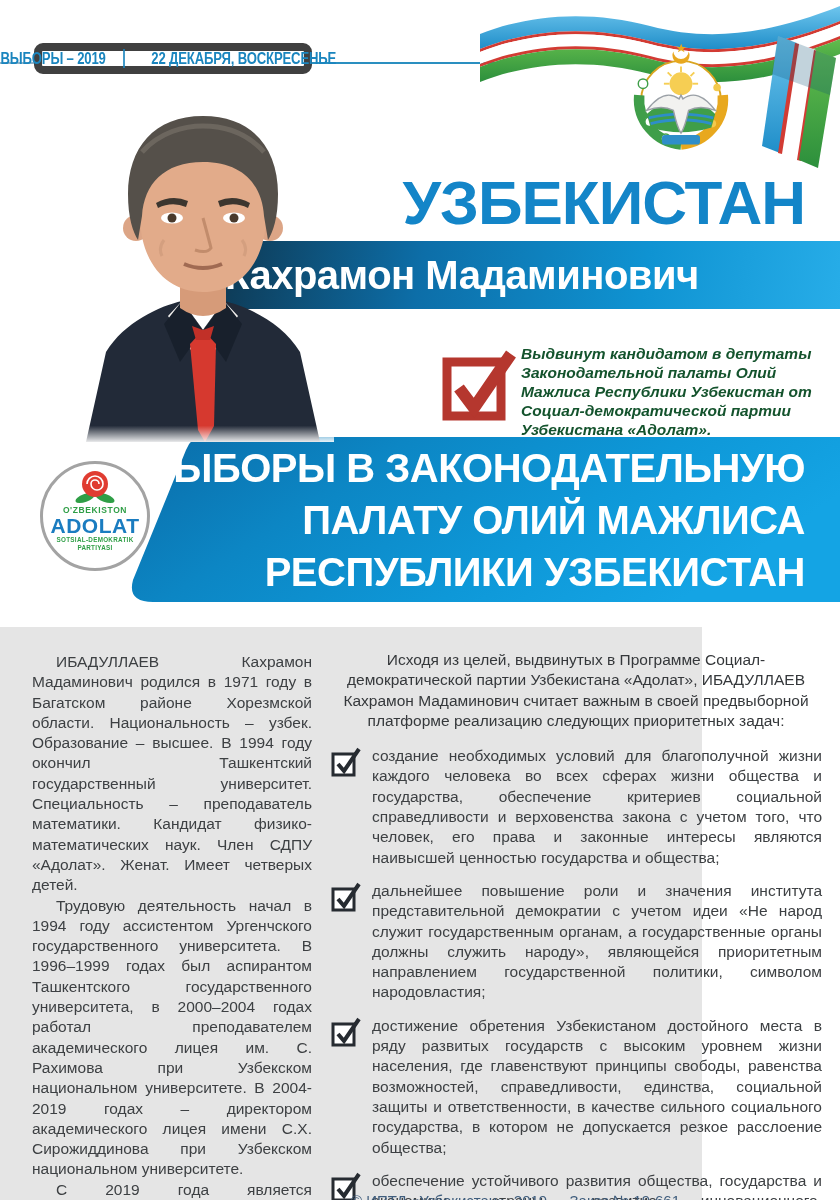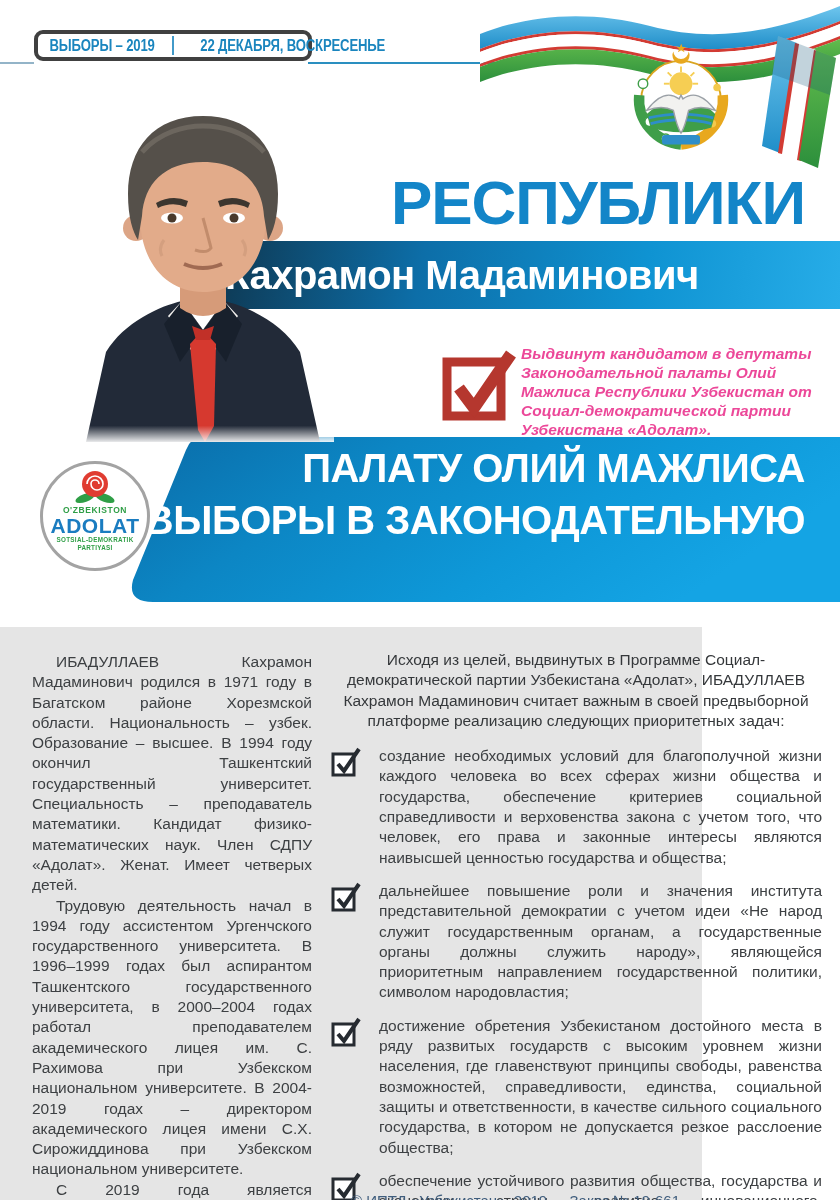--- a/index.html
+++ b/index.html
@@ -3,23 +3,23 @@
 <meta charset="utf-8">
 <style>
   html,body{margin:0;padding:0;}
   body{font-family:"Liberation Sans", sans-serif; background:#888;}
   .page{position:relative;width:840px;height:1200px;background:#ffffff;overflow:hidden;margin:0 auto;}
 
   
   .rule{position:absolute;height:2px;}
   .rule-left{left:0;top:62px;width:34px;background:#93b4c8;}
   .rule-right{left:308px;top:62px;width:214px;background:#2a8fc0;}
-  .badge{position:absolute;left:34px;top:30px;width:278px;height:31px;background:#fff;
-         border:4px solid #404040;border-radius:9px;display:flex;align-items:center;
-         box-sizing:border-box;z-index:5;}
+  .badge{position:absolute;left:34px;top:43px;width:278px;height:31px;background:#fff;
+         border:8px solid #404040;border-radius:9px;display:flex;align-items:center;
+         justify-content:center;box-sizing:border-box;z-index:5;}
   .badge span{color:#1a85be;font-weight:bold;font-size:16px;white-space:nowrap;
               transform:scaleX(.82);letter-spacing:-.2px;}
   .badge .sep{width:2px;height:19px;background:#1a85be;margin:0 6px;flex:0 0 auto;}
 
   
   .ribbon{position:absolute;right:0;top:0;width:360px;height:170px;}
   .emblem{position:absolute;left:624px;top:40px;width:114px;height:114px;z-index:3;}
 
   
   .portrait{position:absolute;left:72px;top:100px;width:262px;height:342px;z-index:4;}
@@ -27,21 +27,21 @@
   
   .surname{position:absolute;right:35px;top:167px;font-size:62px;font-weight:bold;
            color:#1385c8;letter-spacing:-1px;z-index:2;}
   .name-band{position:absolute;left:225px;top:241px;width:615px;height:68px;border-radius:10px 0 0 10px;
              background:linear-gradient(100deg,#0e3a55 0%,#0d6ea8 32%,#0f93d2 68%,#27ade8 100%);
              z-index:3;display:flex;align-items:center;}
   .name-band .nm{color:#fff;font-weight:bold;font-size:40px;padding-right:35px;letter-spacing:-.5px;}
 
   
   .nom-check{position:absolute;left:441px;top:348px;width:76px;height:76px;z-index:2;}
-  .nomination{position:absolute;left:521px;top:344px;width:302px;color:#ec4899;font-weight:bold;
+  .nomination{position:absolute;left:521px;top:344px;width:302px;color:#14532d;font-weight:bold;
               font-style:italic;font-size:15.5px;line-height:19px;z-index:2;}
 
   
   .banner-wrap{position:absolute;left:123px;top:437px;width:717px;height:165px;z-index:2;}
   .banner-text{position:absolute;right:35px;top:5px;text-align:right;color:#fff;font-weight:bold;
                font-size:40px;line-height:52px;letter-spacing:-.5px;}
 
   
   .party{position:absolute;left:40px;top:461px;width:110px;height:110px;border-radius:50%;
          background:#fff;border:3px solid #a3a3a3;box-sizing:border-box;z-index:3;
@@ -51,21 +51,21 @@
   .party .sub{color:#2f9e46;font-size:6.3px;font-weight:bold;text-align:center;line-height:7.5px;letter-spacing:.3px;}
 
   
   .bodyp{position:absolute;left:0;top:627px;width:702px;height:598px;background:#e5e5e5;}
   .col-left{position:absolute;left:32px;top:25px;width:280px;color:#3d4043;font-size:15.5px;
             line-height:20.3px;text-align:justify;}
   .col-left p{margin:0;text-indent:24px;}
   .col-right{position:absolute;left:330px;top:23px;width:492px;color:#3d4043;font-size:15.5px;
              line-height:20.3px;}
   .intro{font-weight:normal;text-align:center;color:#35383b;margin:0 0 15px 0;}
-  .pitem{display:flex;align-items:flex-start;margin-bottom:13px;gap:7px;}
+  .pitem{display:flex;align-items:flex-start;margin-bottom:13px;}
   .pitem svg{flex:0 0 auto;margin:1px 11px 0 1px;}
   .pitem .txt{text-align:justify;}
 
   .footer{position:absolute;right:22px;bottom:16px;font-size:15px;color:#3f5d7d;}
   .footer span{margin-left:14px;}
 </style>
 </head>
 <body>
 
 <div class="page">
@@ -169,21 +169,21 @@
     <circle cx="100" cy="118" r="4.5" fill="#4a3a2c"></circle>
       <circle cx="162" cy="118" r="4.5" fill="#4a3a2c"></circle>
 
     <path d="M131,118 q6,22 8,30 q-4,6 -16,2" fill="none" stroke="#c28c6c" stroke-width="3"></path>
     <path d="M112,164 q19,8 38,0" fill="none" stroke="#a06a52" stroke-width="4"></path>
     <path d="M92,140 q-6,8 -2,16" fill="none" stroke="#cf9a7a" stroke-width="3" opacity="0.7"></path>
     <path d="M170,140 q6,8 2,16" fill="none" stroke="#cf9a7a" stroke-width="3" opacity="0.7"></path>
     <rect x="0" y="260" width="262" height="82" fill="url(#fade)"></rect>
   </svg>
 
-  <div class="surname">РЕСПУБЛИКИ</div>
+  <div class="surname">УЗБЕКИСТАН</div>
   <div class="name-band">
     <span class="nm">Кахрамон Мадаминович</span>
   </div>
 
   <svg class="nom-check" viewBox="0 0 76 76">
     <rect x="6" y="14" width="54" height="54" fill="#ffffff" stroke="#b5372e" stroke-width="9"></rect>
     <path d="M18,40 L33,60 L70,6" fill="none" stroke="#b5372e" stroke-width="12"></path>
   </svg>
   <div class="nomination">Выдвинут кандидатом в депутаты Законодательной палаты Олий Мажлиса Республики Узбекистан от Социал-демократической партии Узбекистана «Адолат».</div>
 
@@ -193,22 +193,23 @@
         <linearGradient id="gBan" x1="0" y1="0" x2="1" y2="0.35">
           <stop offset="0" stop-color="#0a6ca8"></stop>
             <stop offset="0.35" stop-color="#0c86c4"></stop>
           <stop offset="0.7" stop-color="#0e98d8"></stop>
             <stop offset="1" stop-color="#14a4e4"></stop>
         </linearGradient>
       </defs>
       <path d="M78,0 L717,0 L717,165 L30,165 Q4,165 10,143 L63,13 Q68,0 78,0 Z" fill="url(#gBan)"></path>
     </svg>
     <div class="banner-text">
+      <div>ВЫБОРЫ В ЗАКОНОДАТЕЛЬНУЮ</div>
       <div>ПАЛАТУ ОЛИЙ МАЖЛИСА</div>
-      <div>ВЫБОРЫ В ЗАКОНОДАТЕЛЬНУЮ</div>
+      <div>РЕСПУБЛИКИ УЗБЕКИСТАН</div>
     </div>
   </div>
 
   <div class="party">
     <svg width="44" height="36" viewBox="0 0 44 36" style="margin-top:4px;">
       <ellipse cx="12" cy="30" rx="10" ry="4" fill="#2f9e46" transform="rotate(-20 12 30)"></ellipse>
       <ellipse cx="32" cy="30" rx="10" ry="4" fill="#2f9e46" transform="rotate(20 32 30)"></ellipse>
       <circle cx="22" cy="16" r="13" fill="#e03c31"></circle>
       <path d="M22,16 m-8,0 a8,8 0 1 1 16,0 a6,6 0 1 1 -12,0 a4,4 0 1 1 8,0" fill="none" stroke="#ffffff" stroke-width="1.6"></path>
     </svg>

